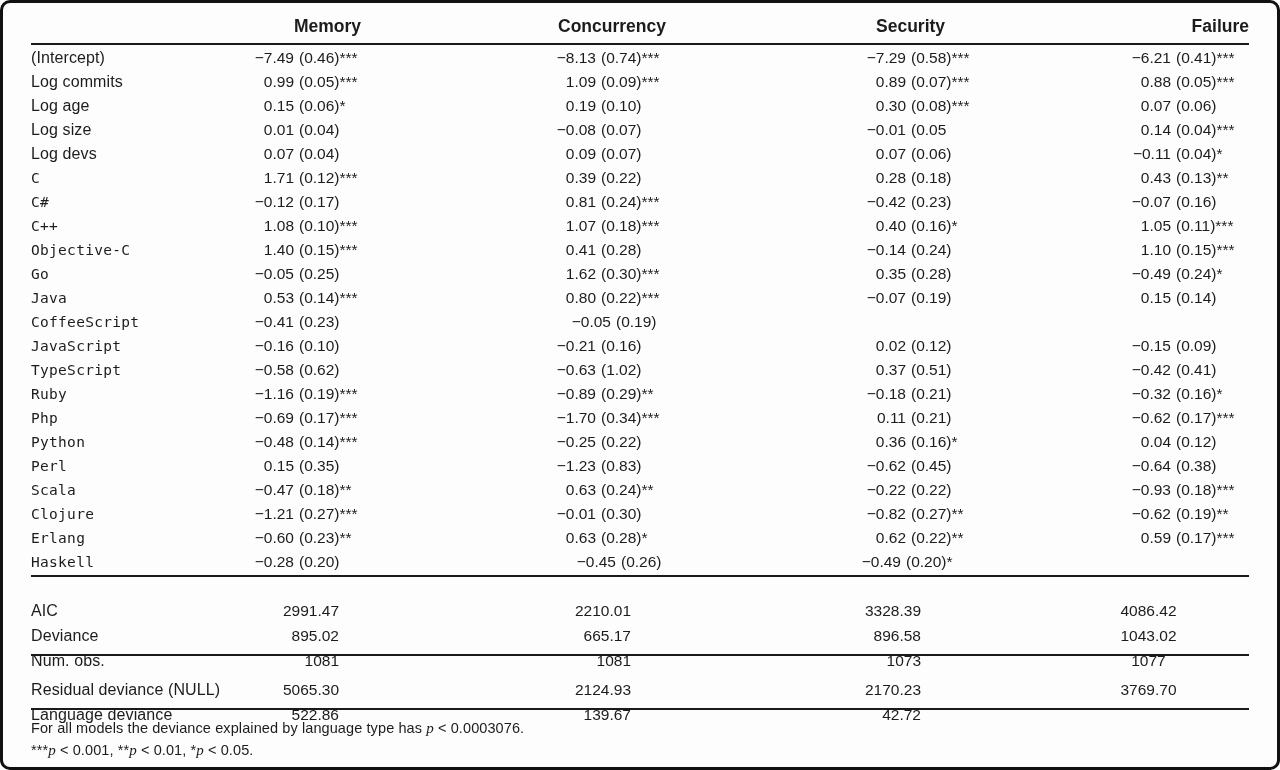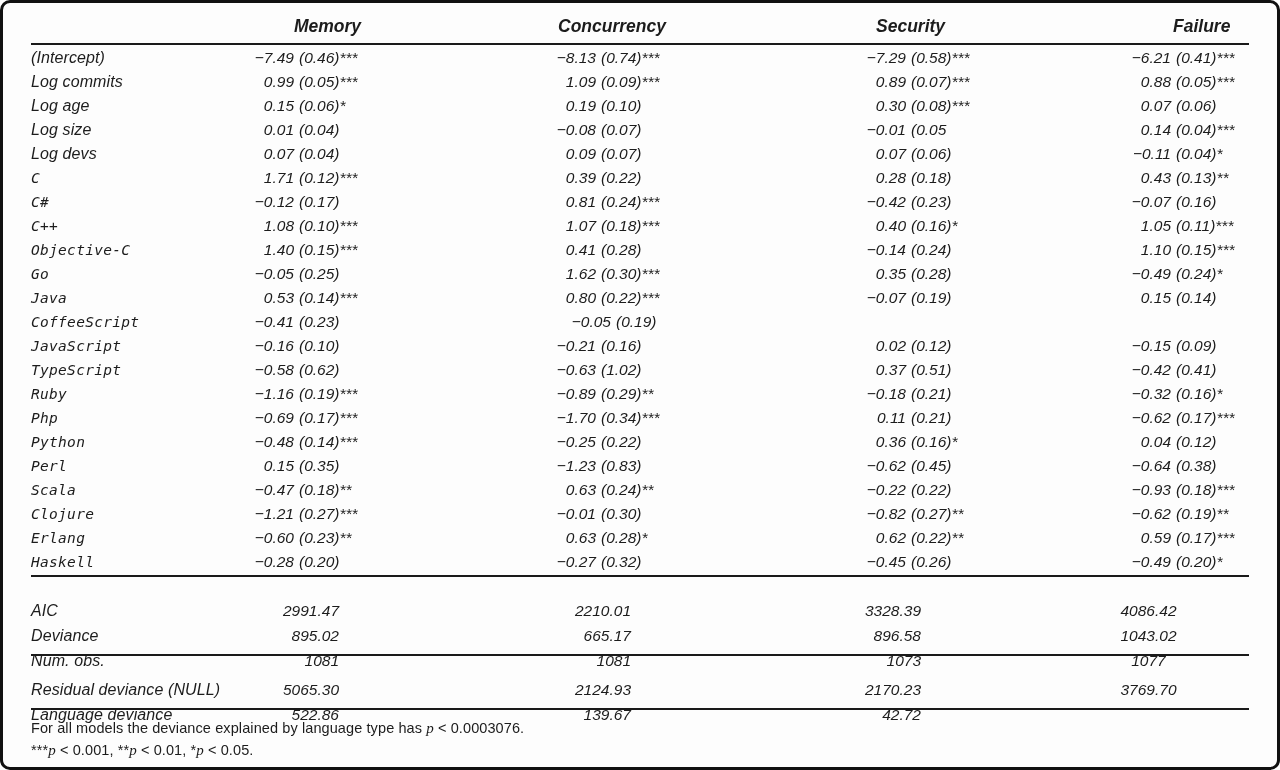--- a/index.html
+++ b/index.html
@@ -14,21 +14,20 @@
     background: #fdfdfd;
     border: 3px solid #111;
     border-radius: 10px;
     padding: 8px 28px 10px 28px;
     overflow: hidden;
   }
   .row {
     display: grid;
     grid-template-columns: 213px 252px 290px 270px 193px;
     align-items: baseline;
-    font-style: italic;
   }
   .coef-row { height: 24px; line-height: 24px; }
   .stat-row { height: 25px; line-height: 25px; }
   .hdr-row  { height: 31px; line-height: 31px; }
   .cell { white-space: nowrap; }
   .cell.label { font-size: 16px; letter-spacing: 0.1px; }
   .cell.label.mono {
     font-family: "DejaVu Sans Mono", monospace;
     font-size: 14.5px;
     letter-spacing: 0.3px;
@@ -44,21 +43,21 @@
   
   .stat-row .c0 .num { min-width: 95px; }
   .stat-row .c1 .num { min-width: 135px; }
   .stat-row .c2 .num { min-width: 135px; margin-top: 20px; }
   .stat-row .c3 .num { min-width: 185px; text-align: center; }
   
   .cell.hdr { font-weight: bold; font-size: 17.5px; }
   .hdr.c0 { padding-left: 50px; }
   .hdr.c1 { padding-left: 62px; }
   .hdr.c2 { padding-left: 90px; }
-  .hdr.c3 { padding-left: 117px; }
+  .hdr.c3 { padding-left: 117px; text-align: right; }
   .rule {
     height: 0;
     border-top: 2px solid #1a1a1a;
     margin: 1px 0;
   }
   .footnotes { padding-top: 6px; font-size: 14.5px; }
   .footnote { line-height: 22px; letter-spacing: 0.1px; }
   .footnote i { font-family: "Liberation Serif", serif; font-size: 15px; }
 </style>
 </head>
@@ -467,24 +466,20 @@
           <span class="num">0.59</span>
           <span class="rest">(0.17)***</span>
         </div>
       </div>
       <div class="row coef-row">
         <div class="cell label mono">Haskell</div>
         <div class="cell val c0">
           <span class="num">−0.28</span>
           <span class="rest">(0.20)</span>
         </div>
-        <div class="cell val c1">
-          <span class="num">−0.27</span>
-          <span class="rest">(0.32)</span>
-        </div>
         <div class="cell val c2">
           <span class="num">−0.45</span>
           <span class="rest">(0.26)</span>
         </div>
         <div class="cell val c3">
           <span class="num">−0.49</span>
           <span class="rest">(0.20)*</span>
         </div>
       </div>
     </div>

